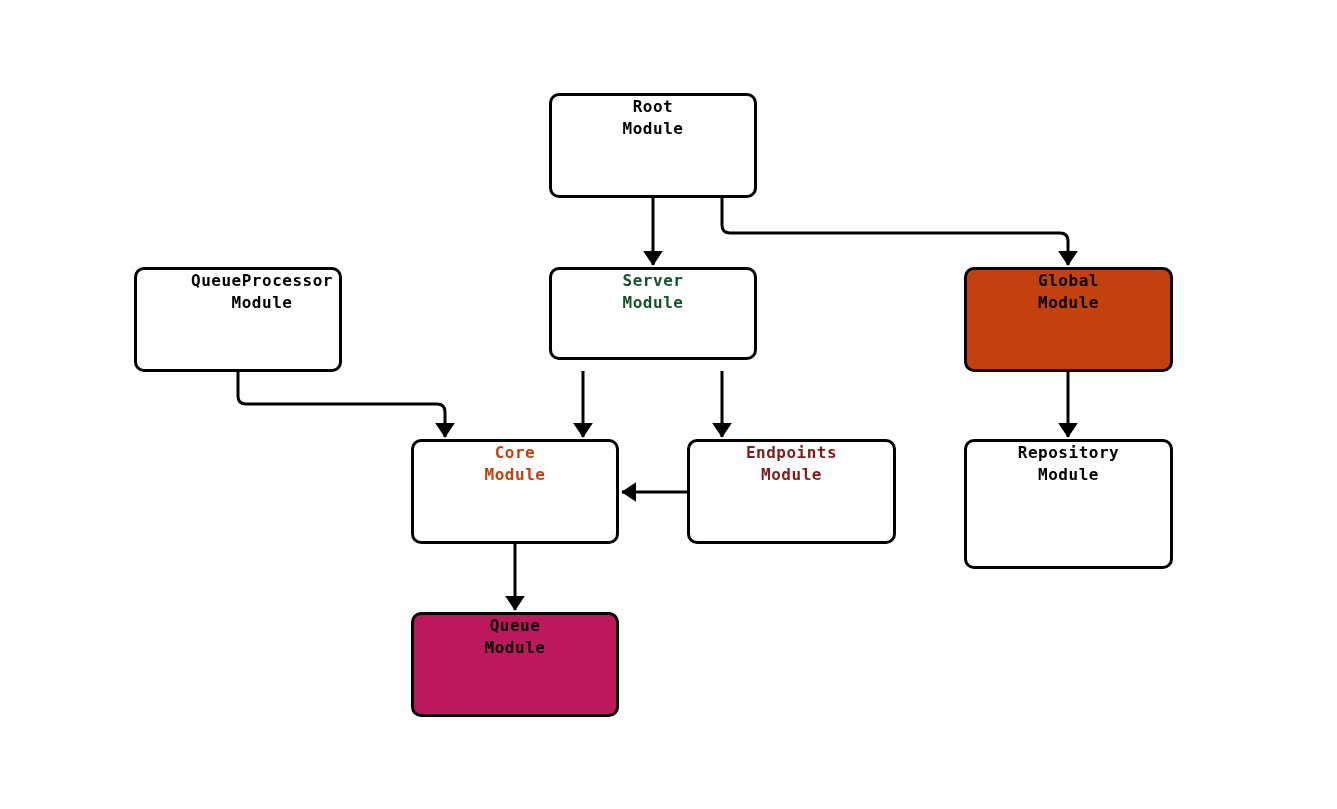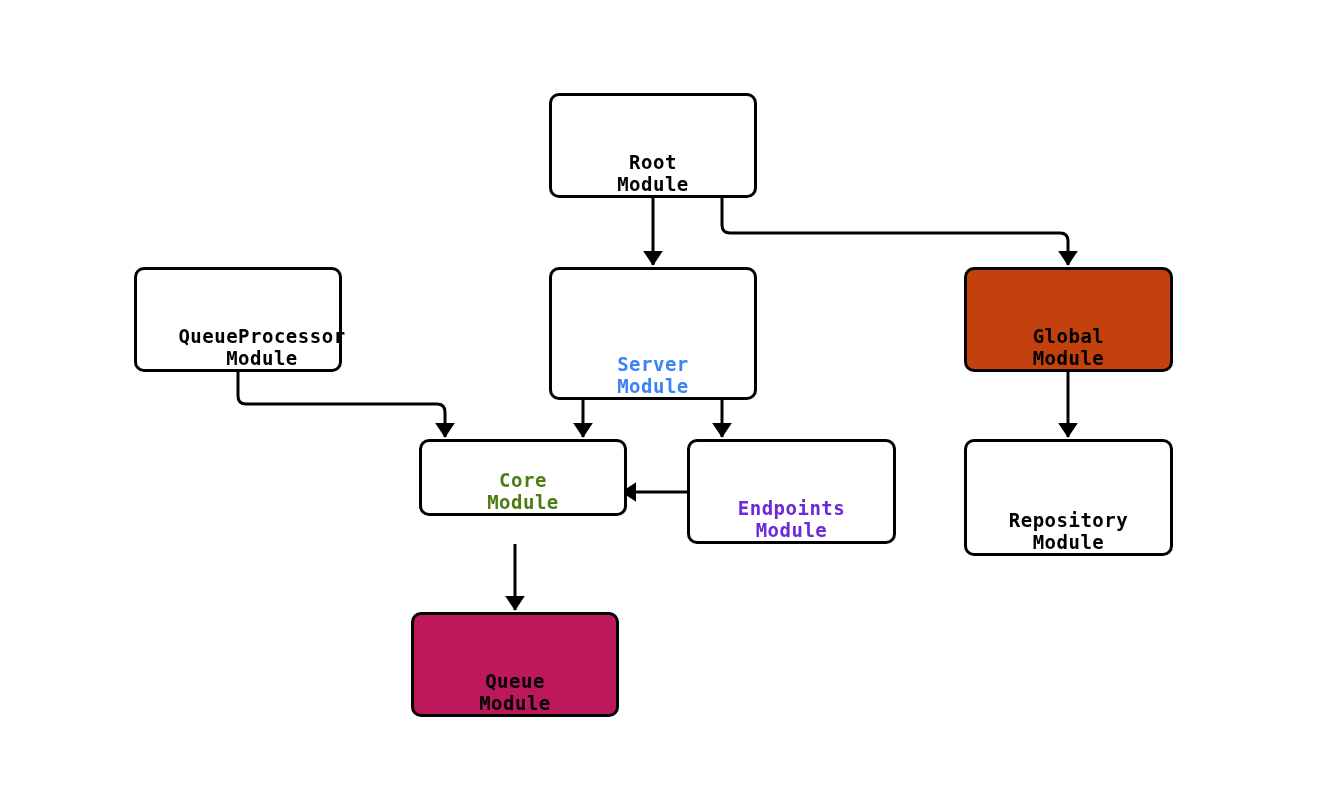--- a/index.html
+++ b/index.html
@@ -23,25 +23,25 @@
     height: 809px;
     pointer-events: none;
   }
   .node {
     position: absolute;
     box-sizing: border-box;
     border: 3px solid #000000;
     border-radius: 10px;
     background: #ffffff;
     display: flex;
-    align-items: flex-end;
+    align-items: flex-start;
     justify-content: center;
     text-align: center;
     font-weight: bold;
-    font-size: 19px;
+    font-size: 16px;
     line-height: 22px;
     letter-spacing: 0.5px;
     color: #000000;
     white-space: pre-line;
   }
 </style>
 </head>
 <body>
 
 <div class="canvas">
@@ -60,25 +60,25 @@
         <path d="M 687 492 L 622 492" fill="none" stroke="#000000" stroke-width="3" marker-end="url(#arrowhead)"></path>
         <path d="M 515 544 L 515 610" fill="none" stroke="#000000" stroke-width="3" marker-end="url(#arrowhead)"></path>
         <path d="M 1068 371 L 1068 437" fill="none" stroke="#000000" stroke-width="3" marker-end="url(#arrowhead)"></path>
       </g>
   </svg>
 
 <div class="node" style="left: 549px; top: 93px; width: 208px; height: 105px; background: rgb(255, 255, 255); border-color: rgb(0, 0, 0); border-radius: 10px; color: rgb(0, 0, 0);"><span>Root
 Module</span></div>
     <div class="node" style="left: 134px; top: 267px; width: 208px; height: 105px; background: rgb(255, 255, 255); border-color: rgb(0, 0, 0); border-radius: 10px; color: rgb(0, 0, 0); padding-left: 48px;"><span>QueueProcessor
 Module</span></div>
-    <div class="node" style="left: 549px; top: 267px; width: 208px; height: 133px; background: rgb(255, 255, 255); border-color: rgb(0, 0, 0); border-radius: 10px; color: #3b82f6;"><span>Server
+    <div class="node" style="left: 549px; top: 267px; width: 208px; height: 93px; background: rgb(255, 255, 255); border-color: rgb(0, 0, 0); border-radius: 10px; color: #14532d;"><span>Server
 Module</span></div>
     <div class="node" style="left: 964px; top: 267px; width: 209px; height: 105px; background: #c2410c; border-color: rgb(0, 0, 0); border-radius: 10px; color: rgb(0, 0, 0);"><span>Global
 Module</span></div>
-    <div class="node" style="left: 411px; top: 439px; width: 208px; height: 77px; background: rgb(255, 255, 255); border-color: rgb(0, 0, 0); border-radius: 10px; color: #4d7c0f; margin-left: 8px;"><span>Core
+    <div class="node" style="left: 411px; top: 439px; width: 208px; height: 105px; background: rgb(255, 255, 255); border-color: rgb(0, 0, 0); border-radius: 10px; color: #c2410c;"><span>Core
 Module</span></div>
-    <div class="node" style="left: 687px; top: 439px; width: 209px; height: 105px; background: rgb(255, 255, 255); border-color: rgb(0, 0, 0); border-radius: 10px; color: #6d28d9;"><span>Endpoints
+    <div class="node" style="left: 687px; top: 439px; width: 209px; height: 105px; background: rgb(255, 255, 255); border-color: rgb(0, 0, 0); border-radius: 10px; color: #7f1d1d;"><span>Endpoints
 Module</span></div>
-    <div class="node" style="left: 964px; top: 439px; width: 209px; height: 117px; background: rgb(255, 255, 255); border-color: rgb(0, 0, 0); border-radius: 10px; color: rgb(0, 0, 0);"><span>Repository
+    <div class="node" style="left: 964px; top: 439px; width: 209px; height: 130px; background: rgb(255, 255, 255); border-color: rgb(0, 0, 0); border-radius: 10px; color: rgb(0, 0, 0);"><span>Repository
 Module</span></div>
     <div class="node" style="left: 411px; top: 612px; width: 208px; height: 105px; background: #be185d; border-color: rgb(0, 0, 0); border-radius: 10px; color: rgb(0, 0, 0);"><span>Queue
 Module</span></div>
   </div>
 
 </body></html>

